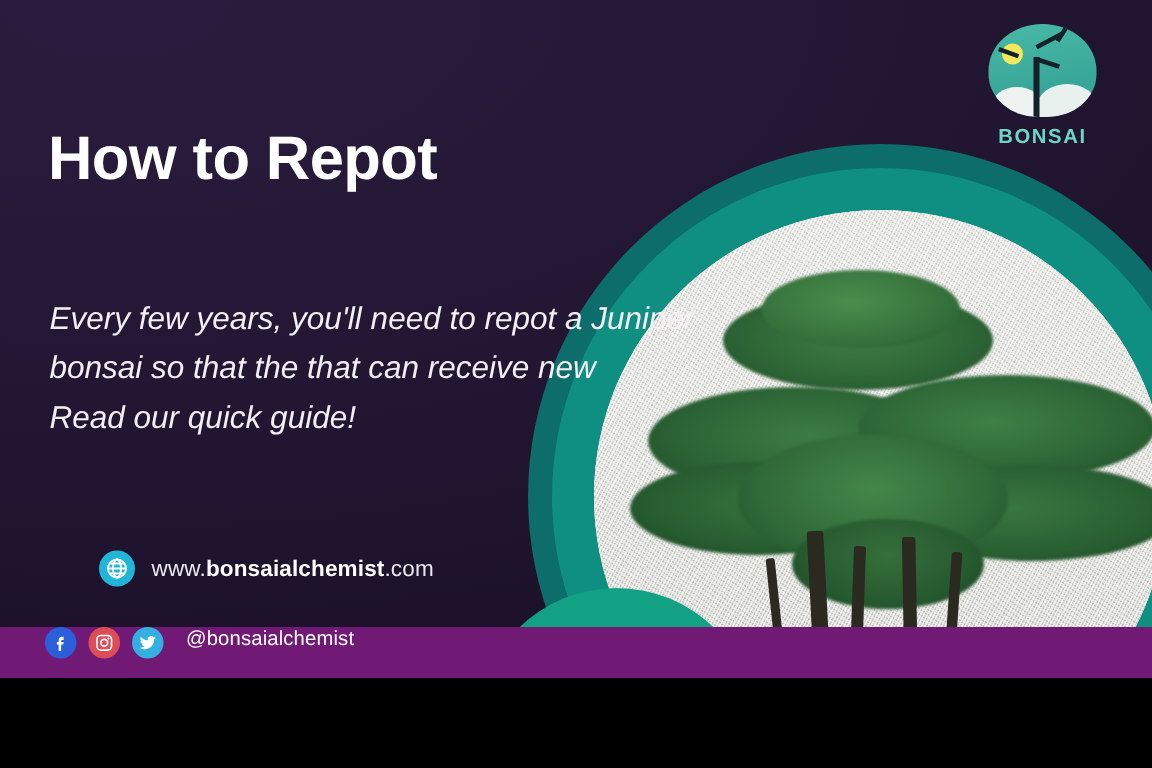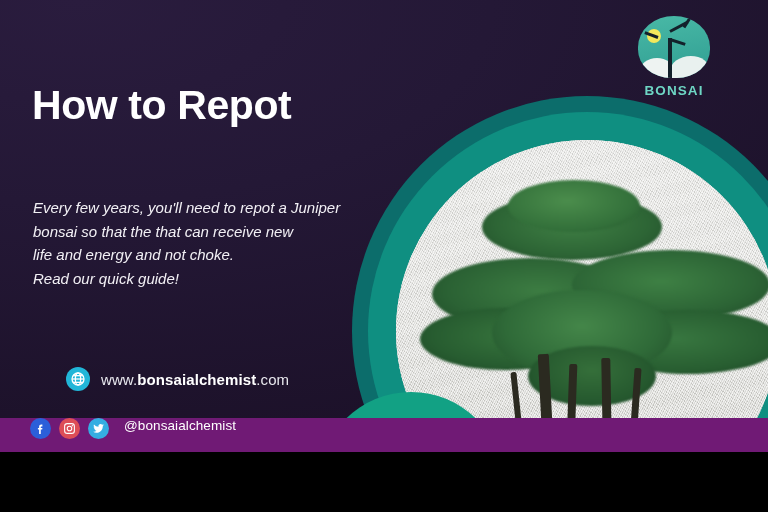--- a/index.html
+++ b/index.html
@@ -151,21 +151,21 @@
   }
   .headline .l2 { display: block; }
 
   .subtext {
     position: absolute;
     left: 33px;
     top: 196px;
     width: 352px;
     color: #f2f0f5;
     font-style: italic;
-    font-size: 15px;
+    font-size: 21px;
     line-height: 1.58;
     font-weight: 400;
   }
   .subtext div { white-space: nowrap; }
 
   
   .url-row {
     position: absolute;
     left: 26px;
     top: 367px;
@@ -188,21 +188,21 @@
     color: #ffffff;
     font-size: 15px;
     letter-spacing: .1px;
   }
   .url-text b { font-weight: 700; }
   .url-text span { font-weight: 400; color: #e8e8ee; }
 
   
   .logo {
     position: absolute;
-    left: 622px;
+    left: 643px;
     top: 16px;
     width: 104px;
     text-align: center;
   }
   .logo-mark {
     position: relative;
     width: 72px;
     height: 62px;
     margin: 0 auto;
     border-radius: 50% 50% 46% 46%;
@@ -326,21 +326,20 @@
   <div class="blob-green"></div>
   <div class="blob-green2"></div>
 
   <h1 class="headline">
     <span>How to Repot</span>
   </h1>
 
   <div class="subtext">
     <div>Every few years, you'll need to repot a Juniper</div>
     <div>bonsai so that the that can receive new</div>
-    <div>life and energy and not choke.</div>
     <div>Read our quick guide!</div>
   </div>
 
   <div class="url-row">
     <span class="globe">
       <svg width="16" height="16" viewBox="0 0 24 24" fill="none" stroke="#ffffff" stroke-width="1.9">
         <circle cx="12" cy="12" r="9"></circle>
         <ellipse cx="12" cy="12" rx="4" ry="9"></ellipse>
         <line x1="3" y1="12" x2="21" y2="12"></line>
         <line x1="4.6" y1="7" x2="19.4" y2="7"></line>

